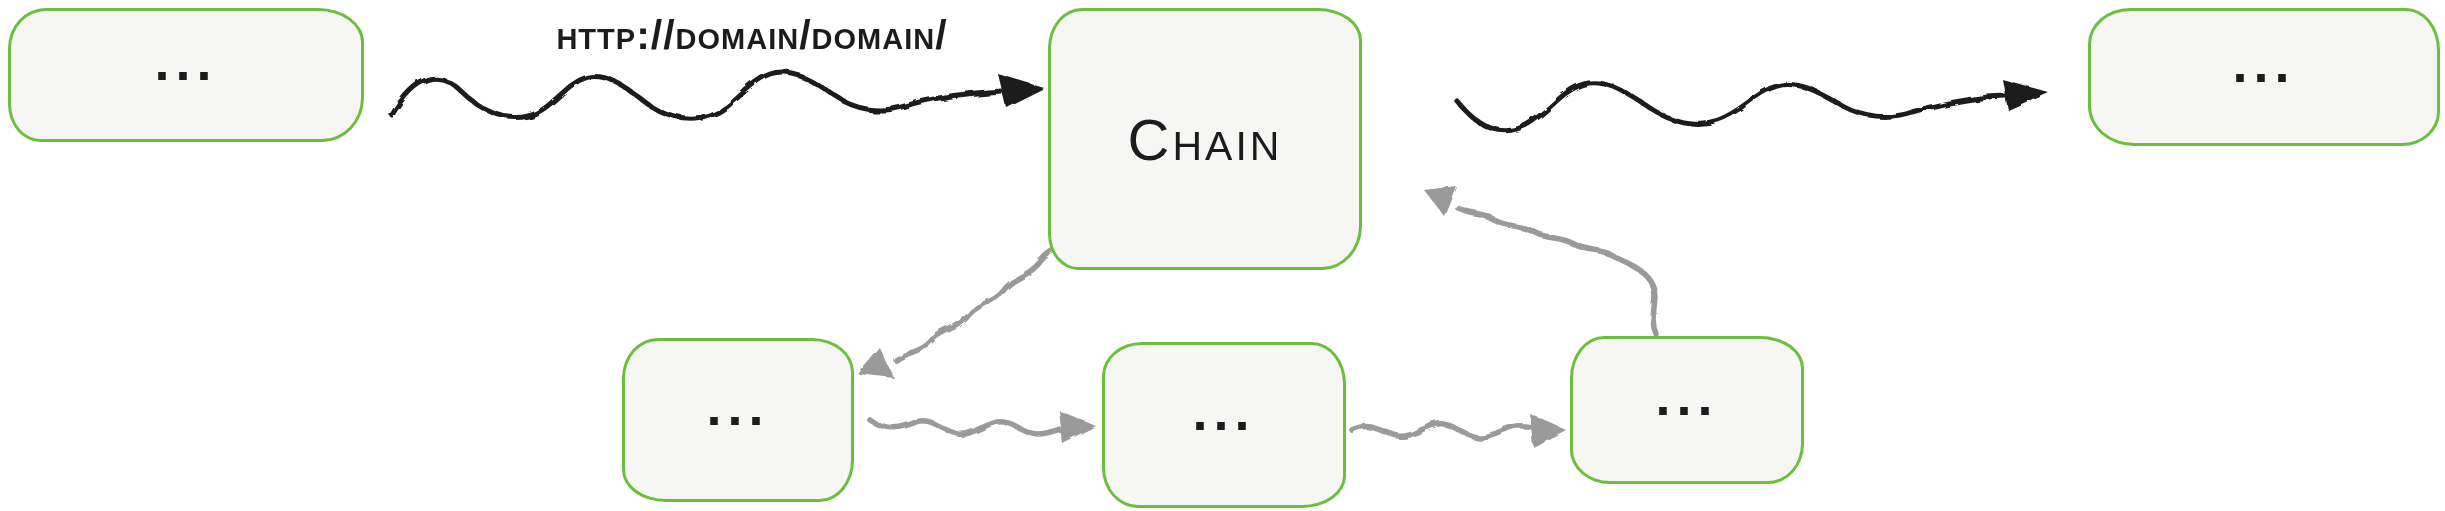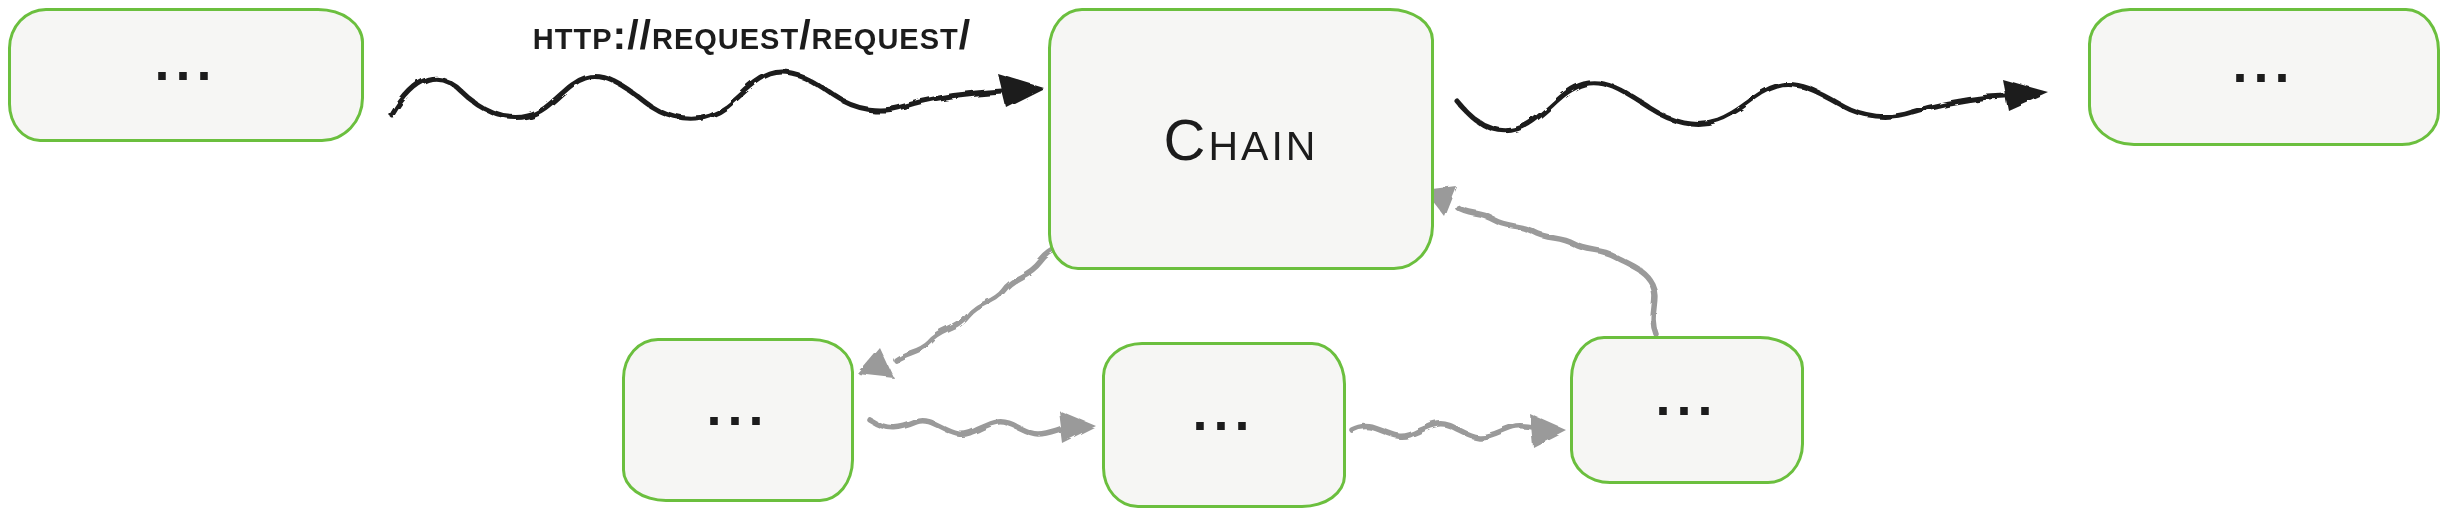--- a/index.html
+++ b/index.html
@@ -21,21 +21,21 @@
   .box {
     position: absolute;
     background: var(--box-fill, #f6f6f4);
     border: 3.5px solid var(--box-border, #6bbf3e);
     display: flex;
     align-items: center;
     justify-content: center;
   }
   .box-left   { left: 8px;    top: 8px;   width: 356px; height: 134px;
                 border-radius: 38px 46px 42px 32px / 40px 34px 44px 38px; }
-  .box-chain  { left: 1048px; top: 8px;   width: 386px; height: 262px;
+  .box-chain  { left: 1048px; top: 8px;   width: 314px; height: 262px;
                 border-radius: 34px 44px 40px 30px / 40px 32px 44px 36px; }
   .box-right  { left: 2088px; top: 8px;   width: 352px; height: 138px;
                 border-radius: 42px 34px 38px 46px / 36px 42px 34px 40px; }
   .box-sub1   { left: 622px;  top: 338px; width: 232px; height: 164px;
                 border-radius: 36px 42px 34px 44px / 40px 34px 42px 32px; }
   .box-sub2   { left: 1102px; top: 342px; width: 244px; height: 166px;
                 border-radius: 40px 34px 44px 36px / 34px 42px 32px 40px; }
   .box-sub3   { left: 1570px; top: 336px; width: 234px; height: 148px;
                 border-radius: 34px 44px 36px 40px / 42px 32px 40px 34px; }
   .dots {
@@ -121,21 +121,21 @@
     <g filter="url(#rough)">
       <path class="sub-arrow" d="M1656 334 C 1648 314, 1660 300, 1652 284 C 1644 268, 1628 264, 1614 256 C 1600 248, 1588 252, 1574 244 C 1560 236, 1548 240, 1534 232 C 1520 224, 1508 228, 1494 220 C 1480 212, 1470 216, 1458 208"></path>
       <polygon class="sub-head" points="1424,190 1444,216 1456,186"></polygon>
     </g>
   </svg>
 
   <div class="box box-left">
     <span class="dots">...</span>
   </div>
 
-  <div class="url-label">http://request/request/</div>
+  <div class="url-label">http://domain/domain/</div>
 
   <div class="box box-chain">
     <span class="chain-label">Chain</span>
   </div>
 
   <div class="box box-right">
     <span class="dots">...</span>
   </div>
 
   <div class="box box-sub1">

